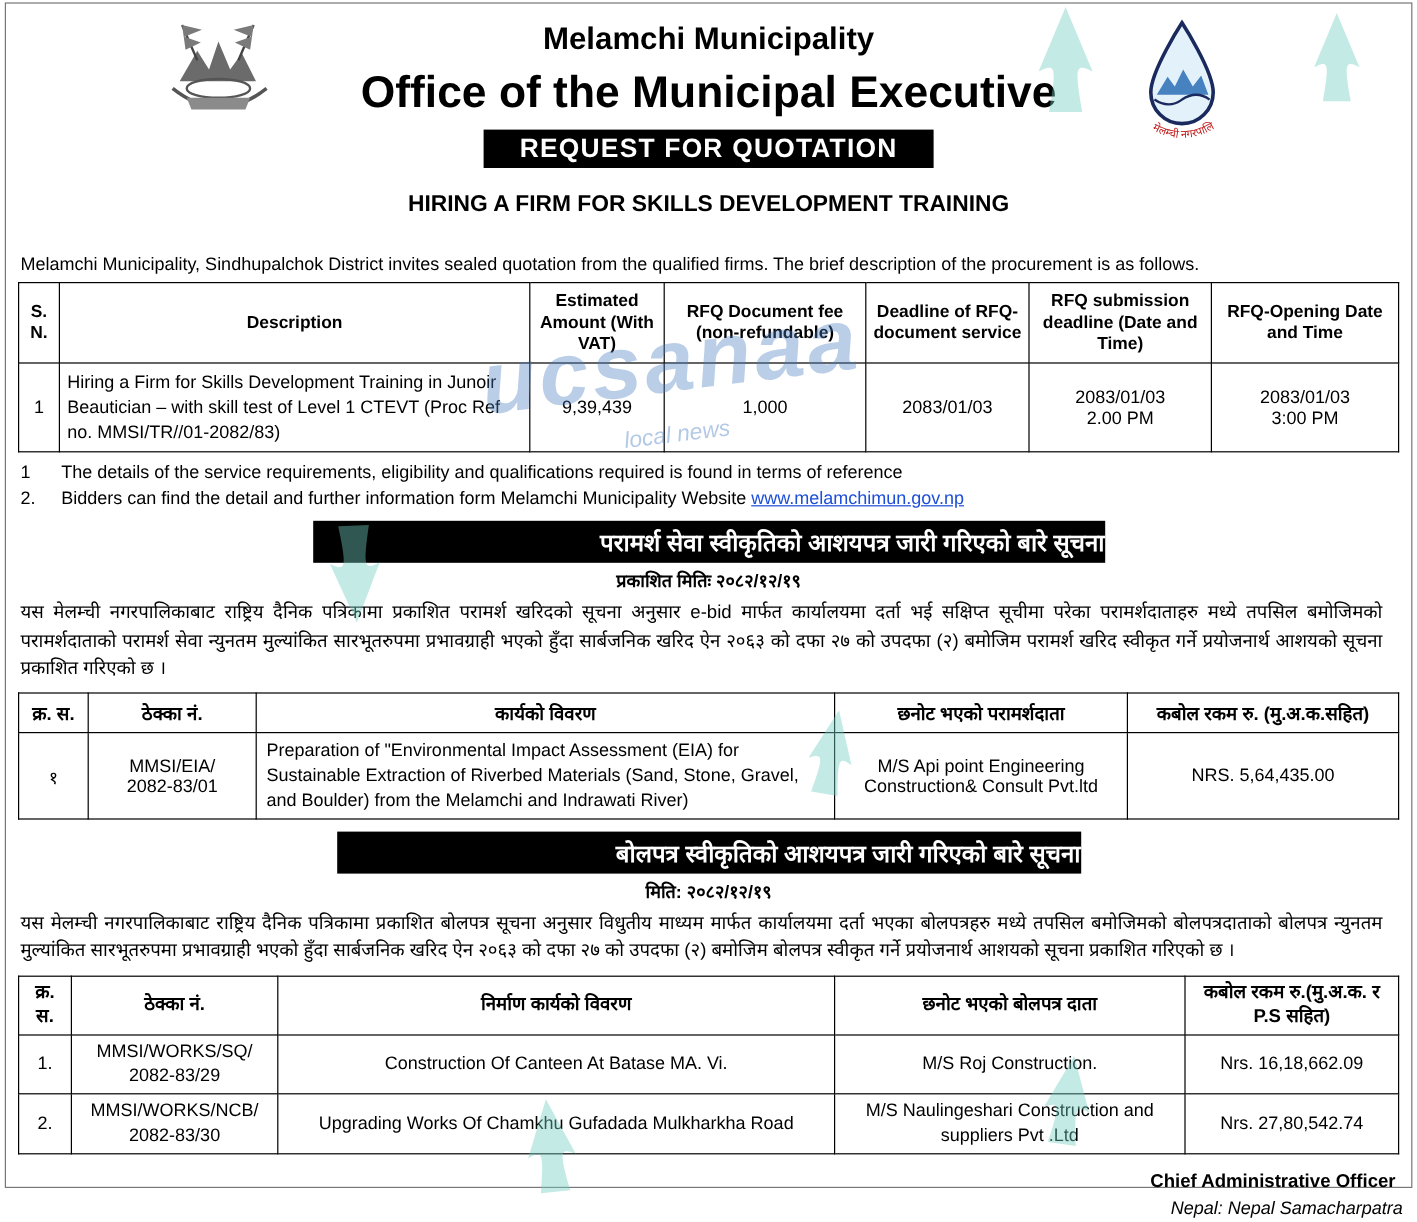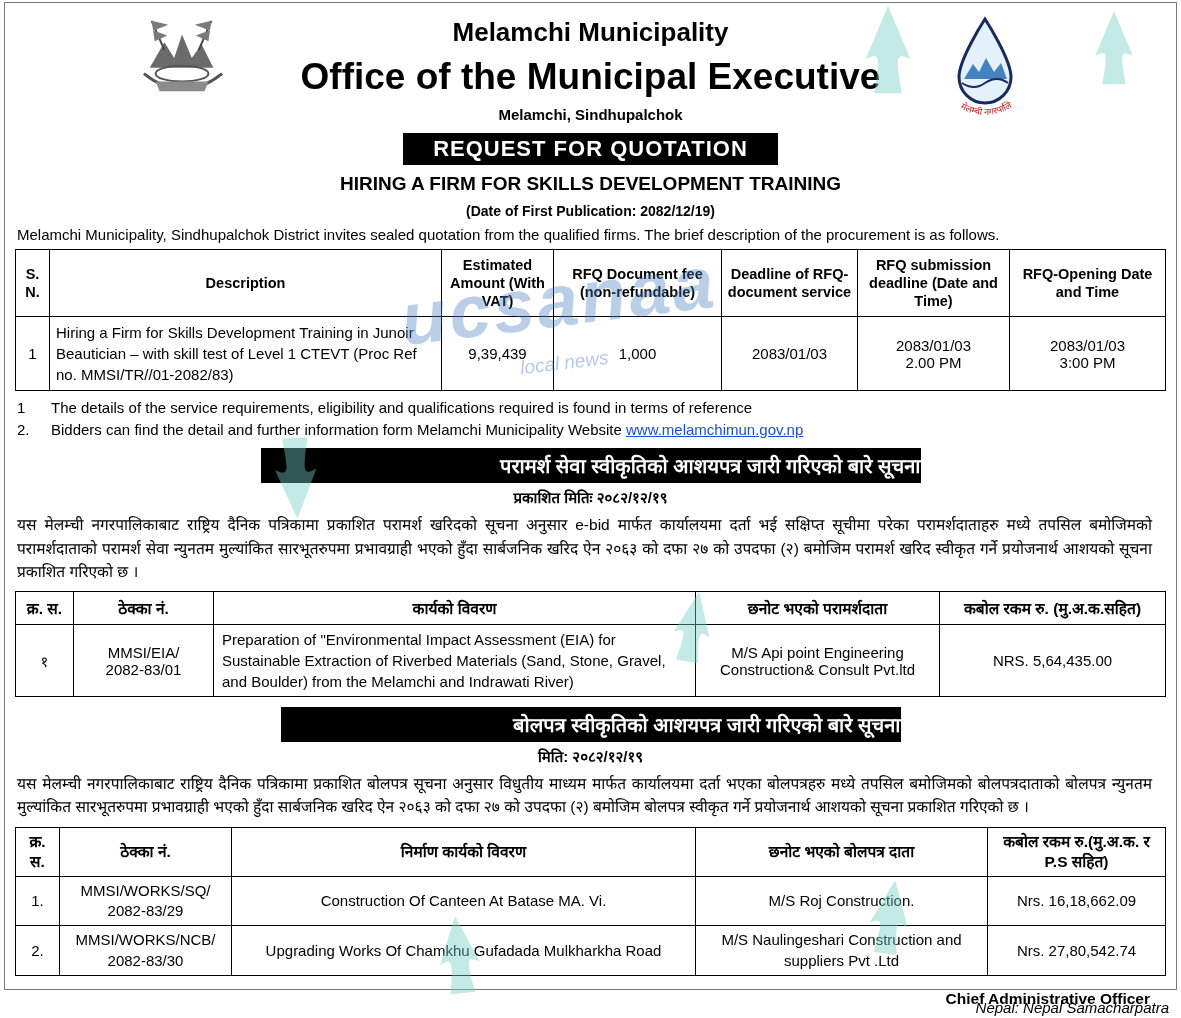--- a/index.html
+++ b/index.html
@@ -24,21 +24,21 @@
   .logo-left { position:absolute; left:118px; top:4px; width:100px; height:90px; }
   .logo-right { position:absolute; right:140px; top:6px; width:82px; height:108px; }
   .title-1 { font-size:26px; font-weight:bold; padding-top:8px; }
   .title-2 { font-size:37px; font-weight:bold; margin-top:8px; }
   .title-3 { font-size:15px; font-weight:bold; margin-top:8px; }
   .banner-en {
     display:inline-block; background:#000; color:#fff;
     font-size:22px; font-weight:bold; letter-spacing:1px;
     padding:3px 30px; margin-top:10px;
   }
-  .subject { font-size:19px; font-weight:bold; margin-top:8px; }
+  .subject { font-size:19px; font-weight:bold; margin-top:20px; }
   .pubdate { font-size:14px; font-weight:bold; margin-top:8px; }
   
   .intro { font-size:15px; margin:7px 2px 6px 2px; }
   
   table { border-collapse:collapse; width:100%; table-layout:fixed; }
   th, td { border:1px solid #000; }
   th { font-weight:bold; text-align:center; vertical-align:middle; }
   td { vertical-align:middle; }
   .t1 th { font-size:14.5px; padding:6px 4px; line-height:1.25; }
   .t1 td { font-size:15px; padding:5px 6px; height:72px; }
@@ -61,21 +61,21 @@
   .np-para { font-size:15.5px; text-align:justify; line-height:1.5; margin:2px 14px 8px 2px; }
   
   .t2 th { font-size:15.5px; padding:5px 4px; height:32px; }
   .t2 td { font-size:15px; padding:4px 8px; height:66px; }
   .t2 .c-center { text-align:center; }
   .t2 .desc { text-align:left; line-height:1.4; }
   
   .t3 th { font-size:15.5px; padding:4px 4px; height:48px; line-height:1.3; }
   .t3 td { font-size:15px; padding:4px 6px; height:46px; text-align:center; line-height:1.35; }
   
-  .signature { text-align:right; font-weight:bold; font-size:15.5px; margin:14px 16px 0 0; }
+  .signature { text-align:right; font-weight:bold; font-size:15.5px; margin:14px 3px 0 0; }
   .source { position:absolute; right:12px; bottom:2px; font-size:15px; font-style:italic; z-index:1; }
   
   .wm { position:absolute; pointer-events:none; z-index:2; }
   .wm-big {
     left:400px; top:258px; font-size:74px; font-weight:bold; font-style:italic;
     color:rgba(74,127,193,0.38); transform:rotate(-7deg); letter-spacing:3px;
   }
   .wm-small {
     left:520px; top:352px; font-size:19px; font-style:italic;
     color:rgba(74,127,193,0.42); transform:rotate(-7deg);
@@ -127,24 +127,22 @@
       <svg class="logo-right" viewBox="0 0 80 108">
         <path d="M40,4 C40,4 14,44 14,62 a26,26 0 1 0 52,0 C66,44 40,4 40,4 Z" fill="#e3f1fb" stroke="#1a2a5e" stroke-width="3"></path>
         <path d="M19,64 L28,49 L34,57 L41,43 L49,57 L56,48 L62,64 Z" fill="#2a6db5" opacity="0.85"></path>
         <path d="M17,68 q12,8 23,0 q12,-8 23,0" stroke="#1a2a5e" fill="none" stroke-width="2"></path>
         <path id="arcpath" d="M10,90 Q40,110 70,90" fill="none"></path>
         <text font-size="9" fill="#c01818"><textPath href="#arcpath" startOffset="6">मेलम्ची नगरपालिका</textPath></text>
       </svg>
 
       <div class="title-1">Melamchi Municipality</div>
       <div class="title-2">Office of the Municipal Executive</div>
-      <div class="title-3">Melamchi, Sindhupalchok</div>
       <div><span class="banner-en">REQUEST FOR QUOTATION</span></div>
       <div class="subject">HIRING A FIRM FOR SKILLS DEVELOPMENT TRAINING</div>
-      <div class="pubdate">(Date of First Publication: 2082/12/19)</div>
     </div>
 
     <div class="intro">Melamchi Municipality, Sindhupalchok District invites sealed quotation from the qualified firms. The brief description of the procurement is as follows.</div>
 
     <table class="t1">
       <colgroup>
         <col style="width:34px">
           <col style="width:392px">
           <col style="width:112px">
         <col style="width:168px">

